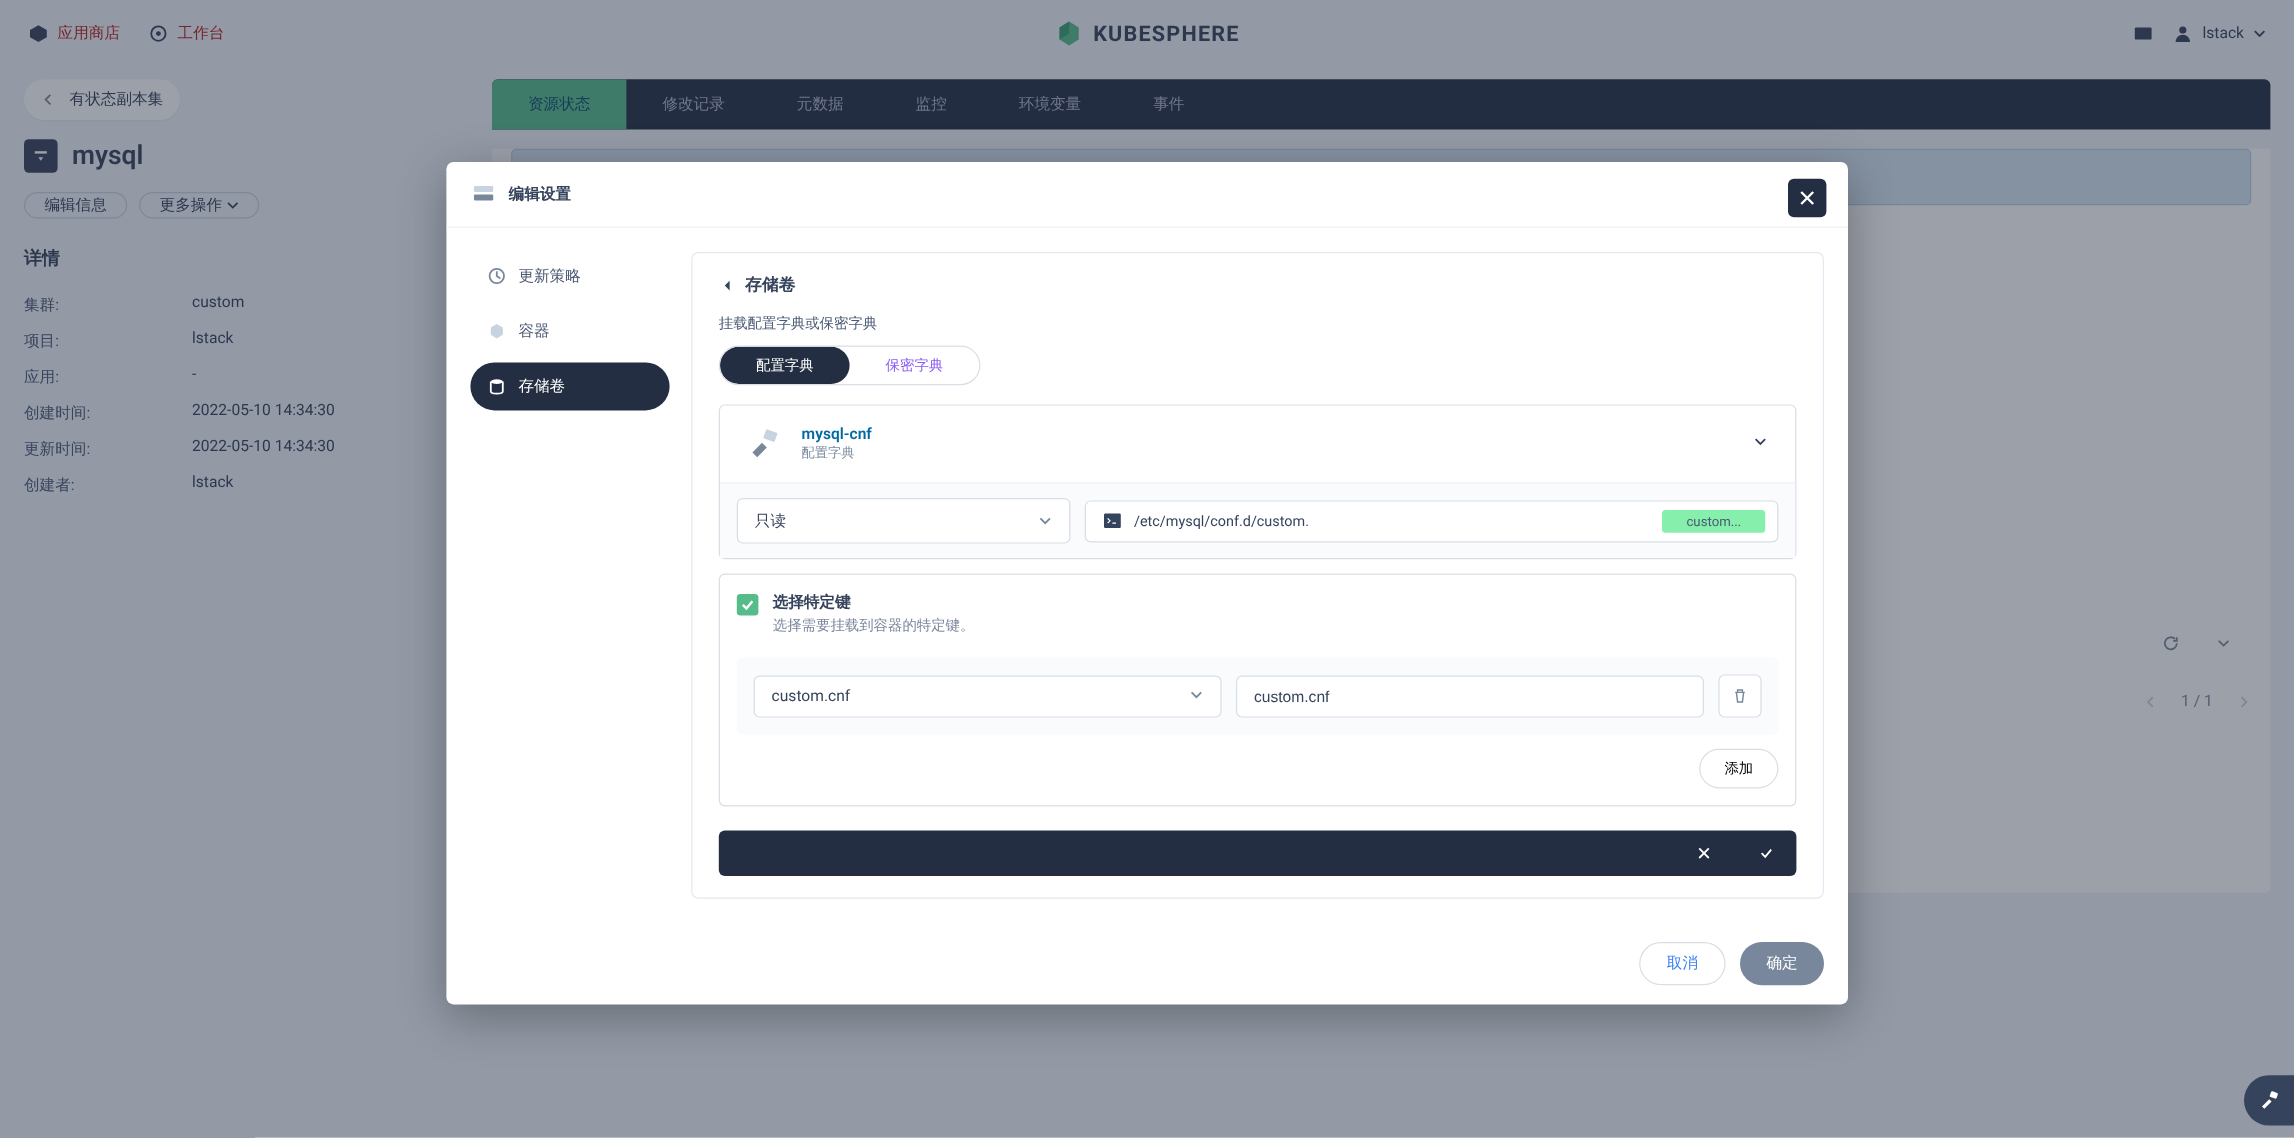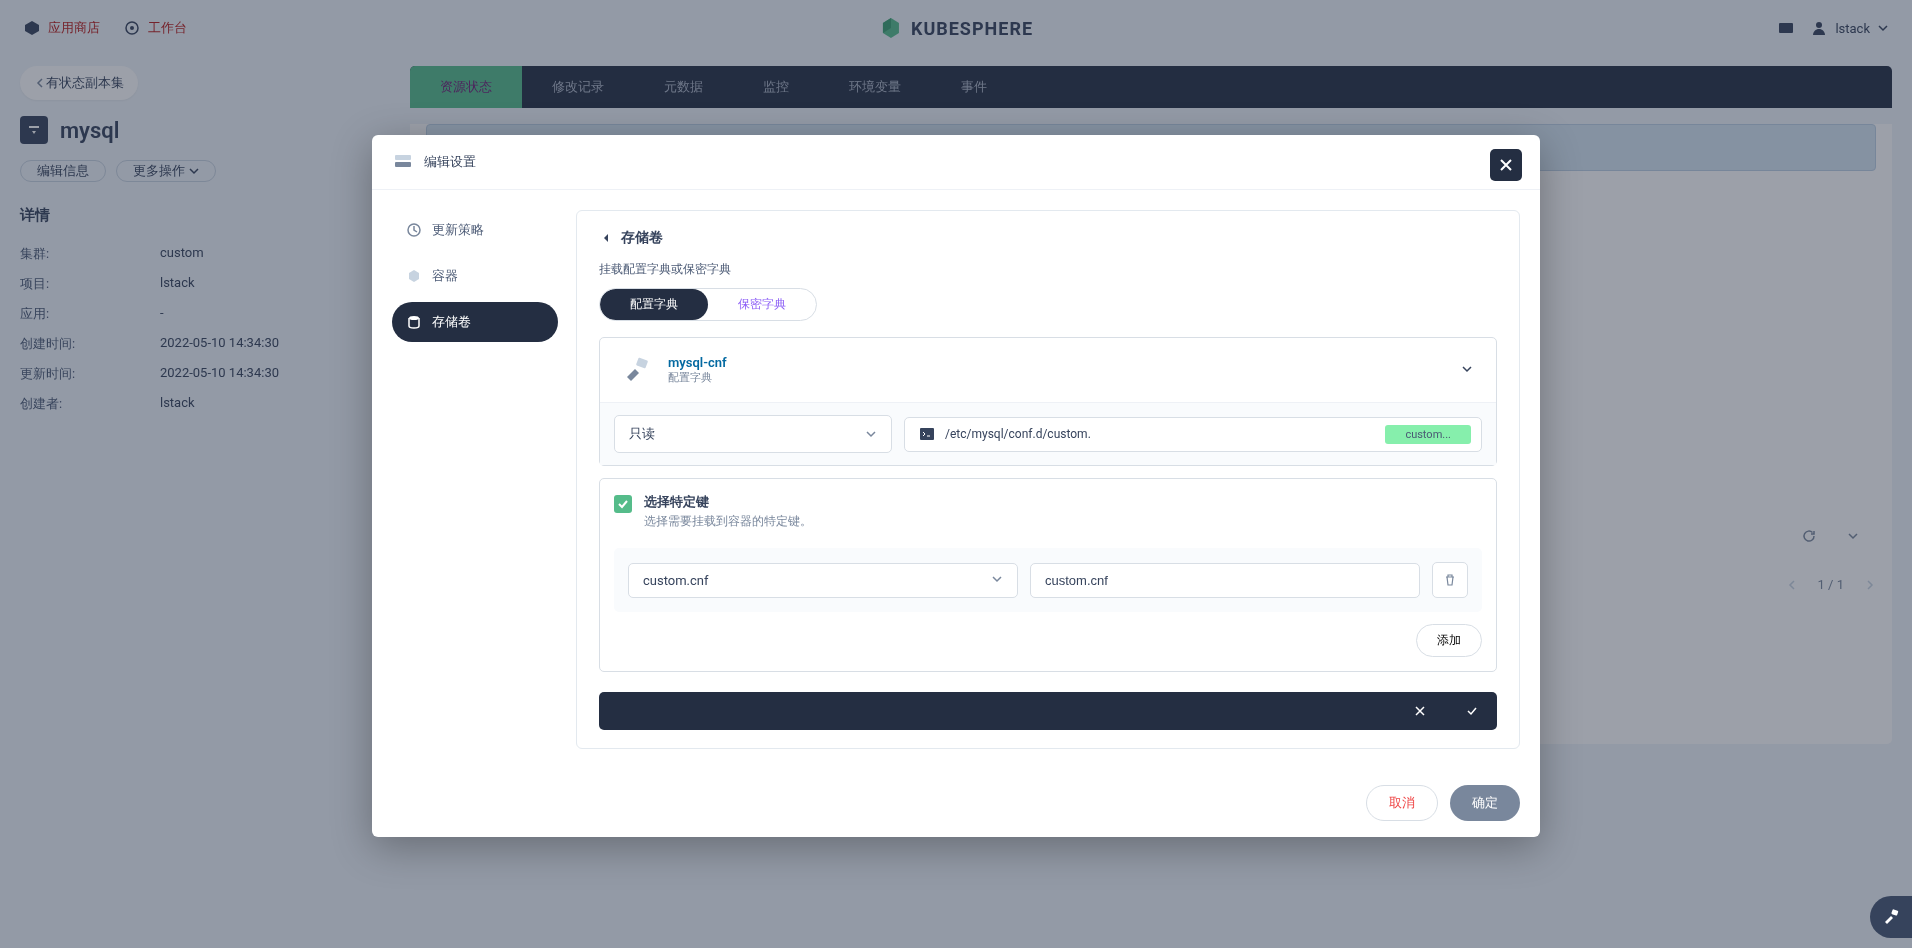--- a/index.html
+++ b/index.html
@@ -48,21 +48,21 @@
       gap: 16px;
     }
     .user-menu { display: flex; align-items: center; gap: 8px; cursor: pointer; }
 
     
     .page-body { display: flex; padding: 10px 20px; gap: 20px; }
     
     
     .sidebar { width: 370px; }
     .breadcrumb {
-      display: flex; align-items: center; gap: 0;
+      display: flex; align-items: center; gap: 12px;
       padding: 8px 14px; background: #fff; border-radius: 20px;
       margin-bottom: 16px; width: fit-content;
       box-shadow: 0 1px 2px rgba(0,0,0,0.05);
       cursor: pointer;
     }
     .resource-title {
       display: flex; align-items: center; gap: 12px;
       font-size: 22px; font-weight: 600; margin-bottom: 16px;
     }
     .resource-icon {
@@ -83,21 +83,21 @@
     
     .main-panel { flex: 1; }
     .tabs-bar {
       background: #242e42; border-radius: 5px 5px 0 0;
       display: flex; height: 42px; overflow: hidden;
     }
     .tab {
       padding: 0 30px; display: flex; align-items: center;
       color: #abb4c4; font-size: 13px; cursor: pointer;
     }
-    .tab.active { background: #55bc8a; color: #701a75; }
+    .tab.active { background: #55bc8a; color: #0c4a6e; }
     .info-banner {
       background: #d6e5f2; border: 1px solid #bcd0e4;
       padding: 14px 18px; margin: 16px; color: #4a5974;
       border-radius: 4px; font-size: 12px;
     }
     .memory-card {
       margin: 340px 16px 0; padding: 16px;
       background: #fff; border-radius: 4px;
       display: flex; justify-content: flex-end; align-items: center;
     }
@@ -261,21 +261,21 @@
     }
 
     .modal-footer {
       display: flex; justify-content: flex-end; gap: 12px;
       padding: 16px 20px;
     }
     .btn {
       padding: 8px 22px; border-radius: 20px; font-size: 13px;
       cursor: pointer; border: none;
     }
-    .btn-cancel { background: #fff; border: 1px solid #d8dee5; color: #ef4444; }
+    .btn-cancel { background: #fff; border: 1px solid #d8dee5; color: #3b82f6; }
     .btn-ok { background: #79879c; color: #fff; }
     
     .fab {
       position: absolute; bottom: 10px; right: 0;
       width: 42px; height: 42px; background: #36435c;
       border-radius: 21px 0 0 21px;
       display: flex; align-items: center; justify-content: center;
       cursor: pointer;
     }
   </style>
@@ -412,21 +412,21 @@
   </div>
 </div>
 
 <div class="overlay">
   <div class="modal">
     <div class="modal-header">
       <svg width="22" height="22" viewBox="0 0 22 22">
           <rect x="3" y="4" width="16" height="5" rx="1" fill="#c7d3e0"></rect>
           <rect x="3" y="11" width="16" height="5" rx="1" fill="#79879c"></rect>
         </svg>
-      <span style="font-weight:400;">编辑设置</span>
+      <span style="font-weight:700;">编辑设置</span>
     </div>
     <div class="modal-close">
       <svg width="16" height="16" viewBox="0 0 16 16">
           <path d="M3 3l10 10M13 3L3 13" stroke="#fff" stroke-width="2"></path>
         </svg>
     </div>
 
     <div class="modal-body">
 
       <div class="modal-sidebar">

